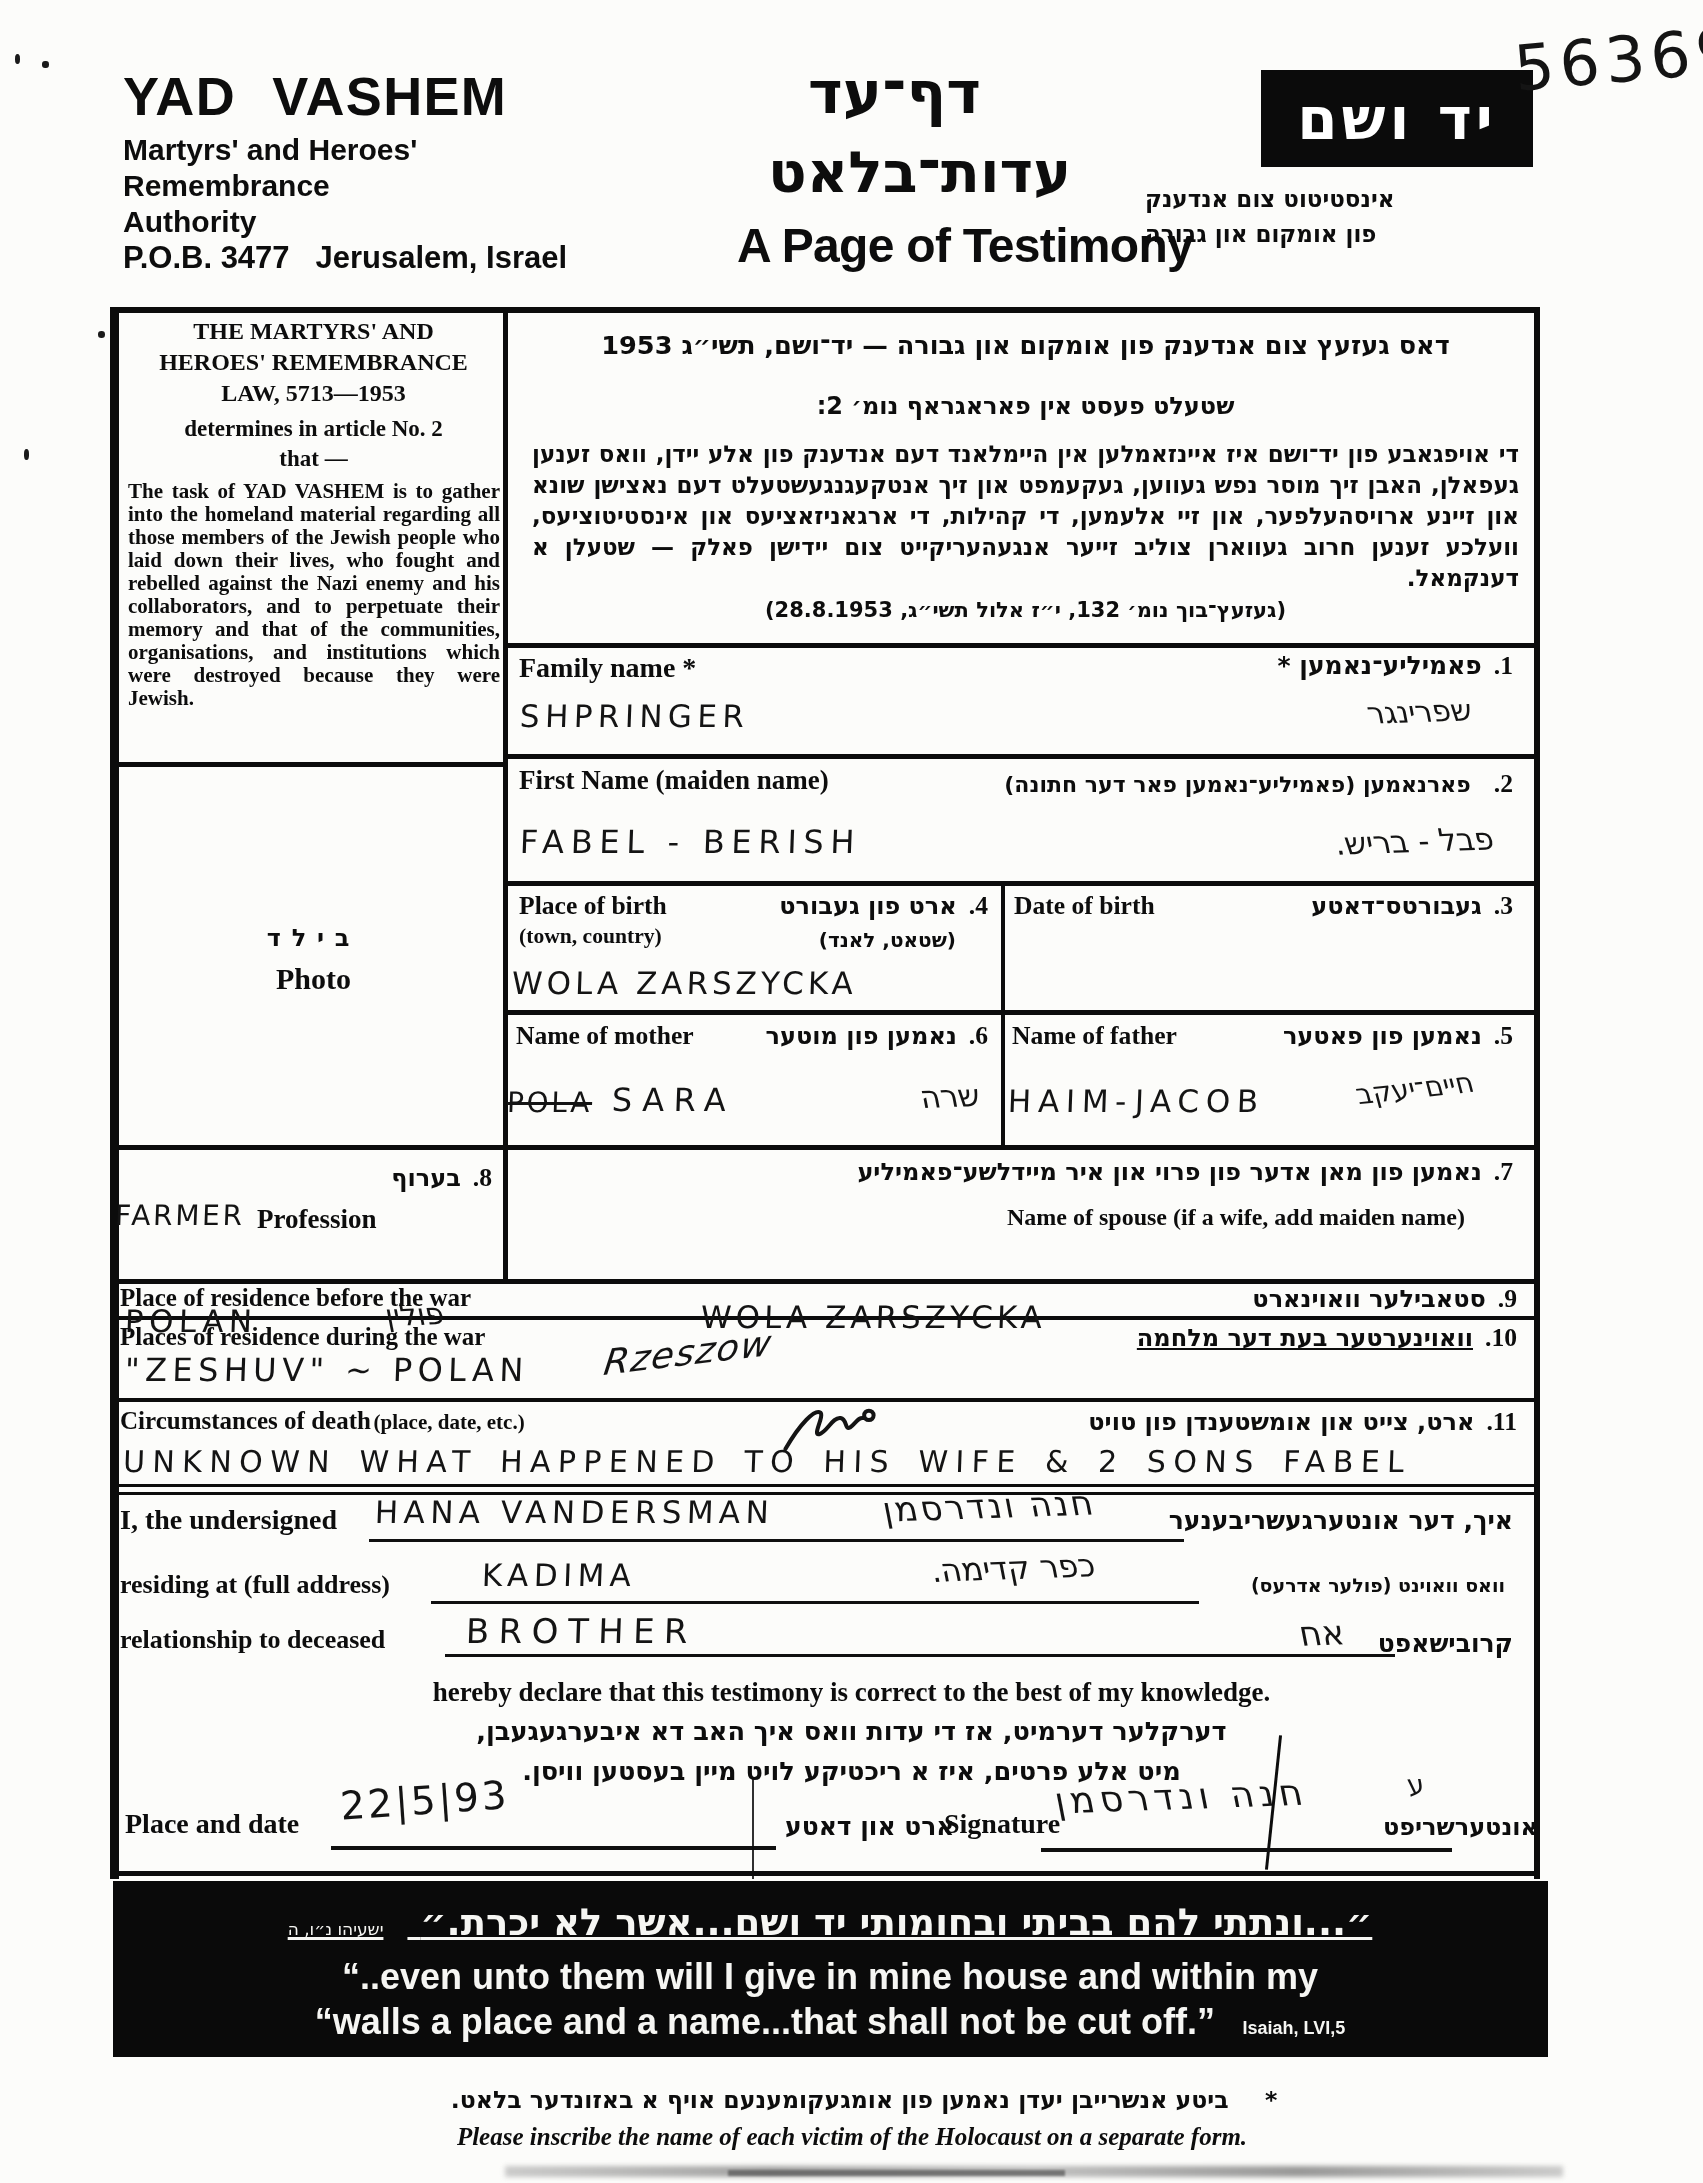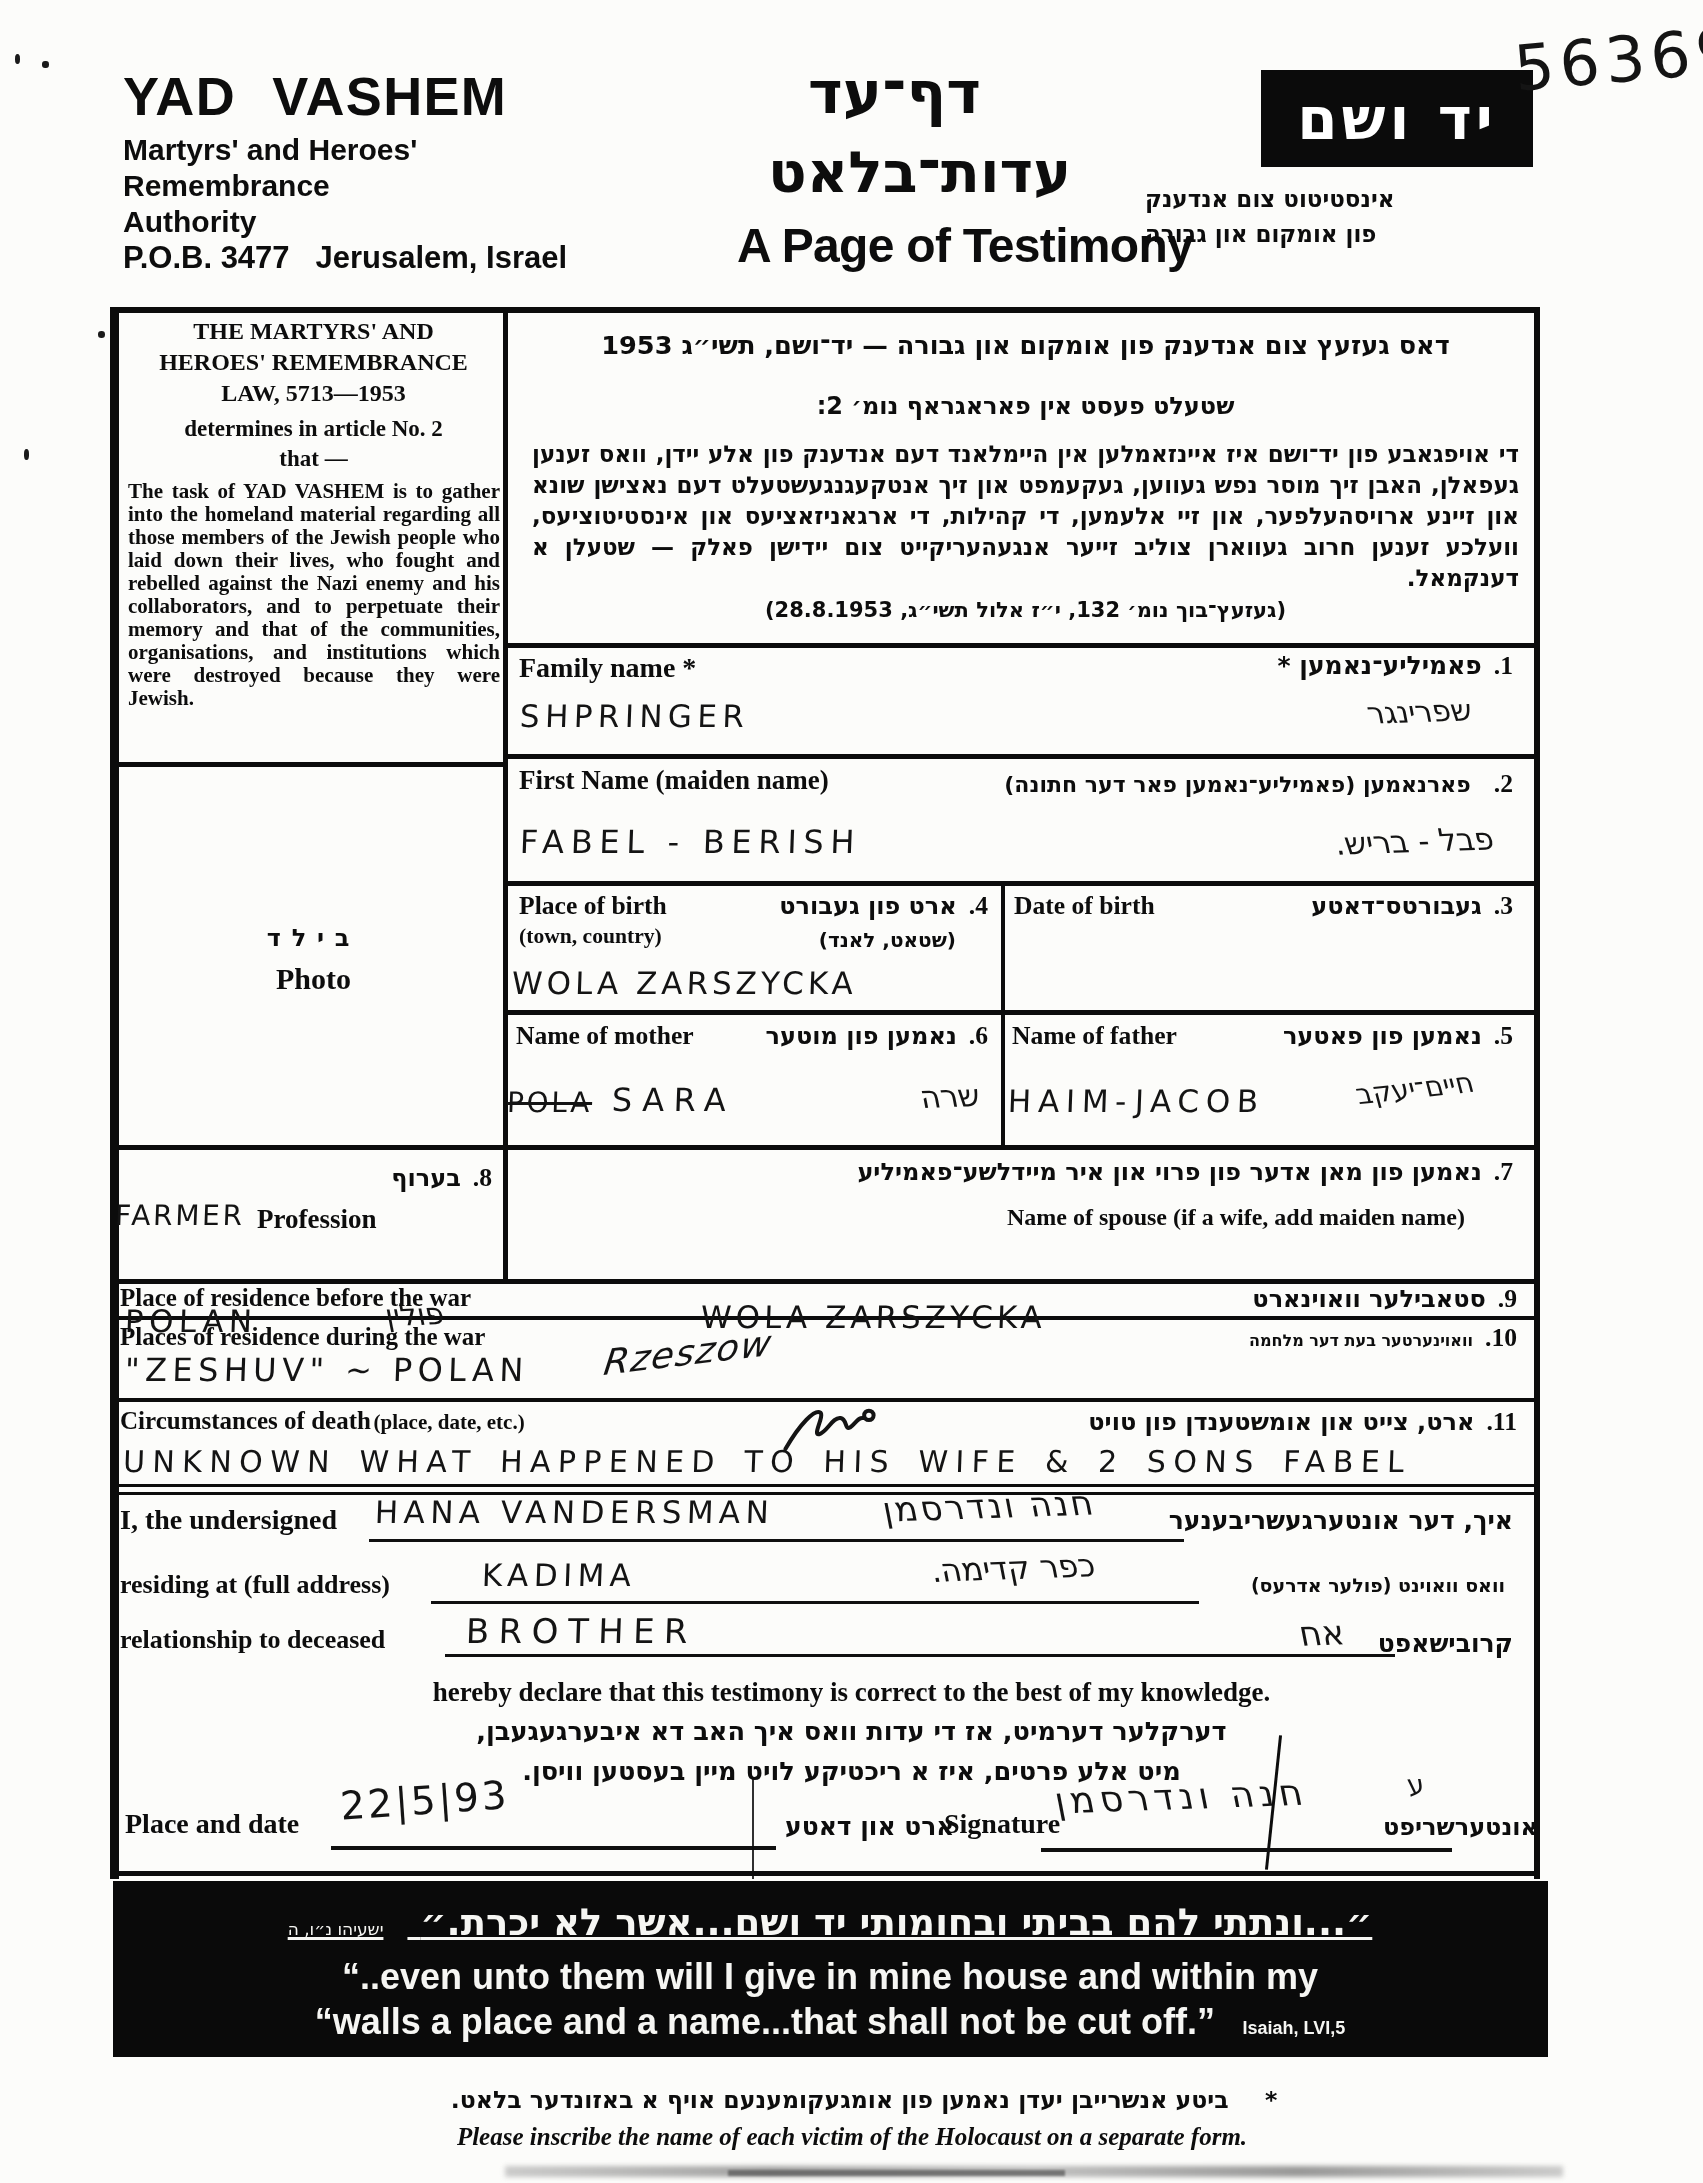--- a/index.html
+++ b/index.html
@@ -150,21 +150,21 @@
   <div class="grp" style="right:187px;top:1284px;">
     <span class="heb b" style="font-size:24px;">סטאבילער וואוינארט</span>
     <span class="num" style="font-size:25.6px;">.9</span>
   </div>
   <div class="abs hw" style="left:125px;top:1303px;font-size:31px;letter-spacing:5.4px;z-index:2;">POLAN</div>
   <div class="abs hwhe" style="left:385px;top:1297px;font-size:30px;z-index:2;">פולין</div>
   <div class="abs hw" style="left:701px;top:1299px;font-size:31px;letter-spacing:4px;z-index:2;">WOLA ZARSZYCKA</div>
 
   <div class="abs serif b nw" style="left:120px;top:1323px;font-size:25px;">Places of residence during the war</div>
   <div class="grp" style="right:187px;top:1323px;">
-    <span class="heb b" style="font-size:16px;">וואוינערטער בעת דער מלחמה</span>
+    <span class="heb b" style="font-size:24px;text-decoration:underline;">וואוינערטער בעת דער מלחמה</span>
     <span class="num" style="font-size:25.6px;">.10</span>
   </div>
   <div class="abs hw" style="left:125px;top:1351px;font-size:32px;letter-spacing:5.4px;z-index:2;">"ZESHUV" ~ POLAN</div>
   <div class="abs hwc" style="left:606px;top:1332px;font-size:36px;letter-spacing:1.3px;z-index:2;">Rzeszow</div>
 
   <div class="abs nw" style="left:120px;top:1407px;">
     <span class="serif b" style="font-size:25px;">Circumstances of death</span>
     <span class="serif b" style="font-size:21px;">(place, date, etc.)</span>
   </div>
   <div class="grp" style="right:187px;top:1407px;">

